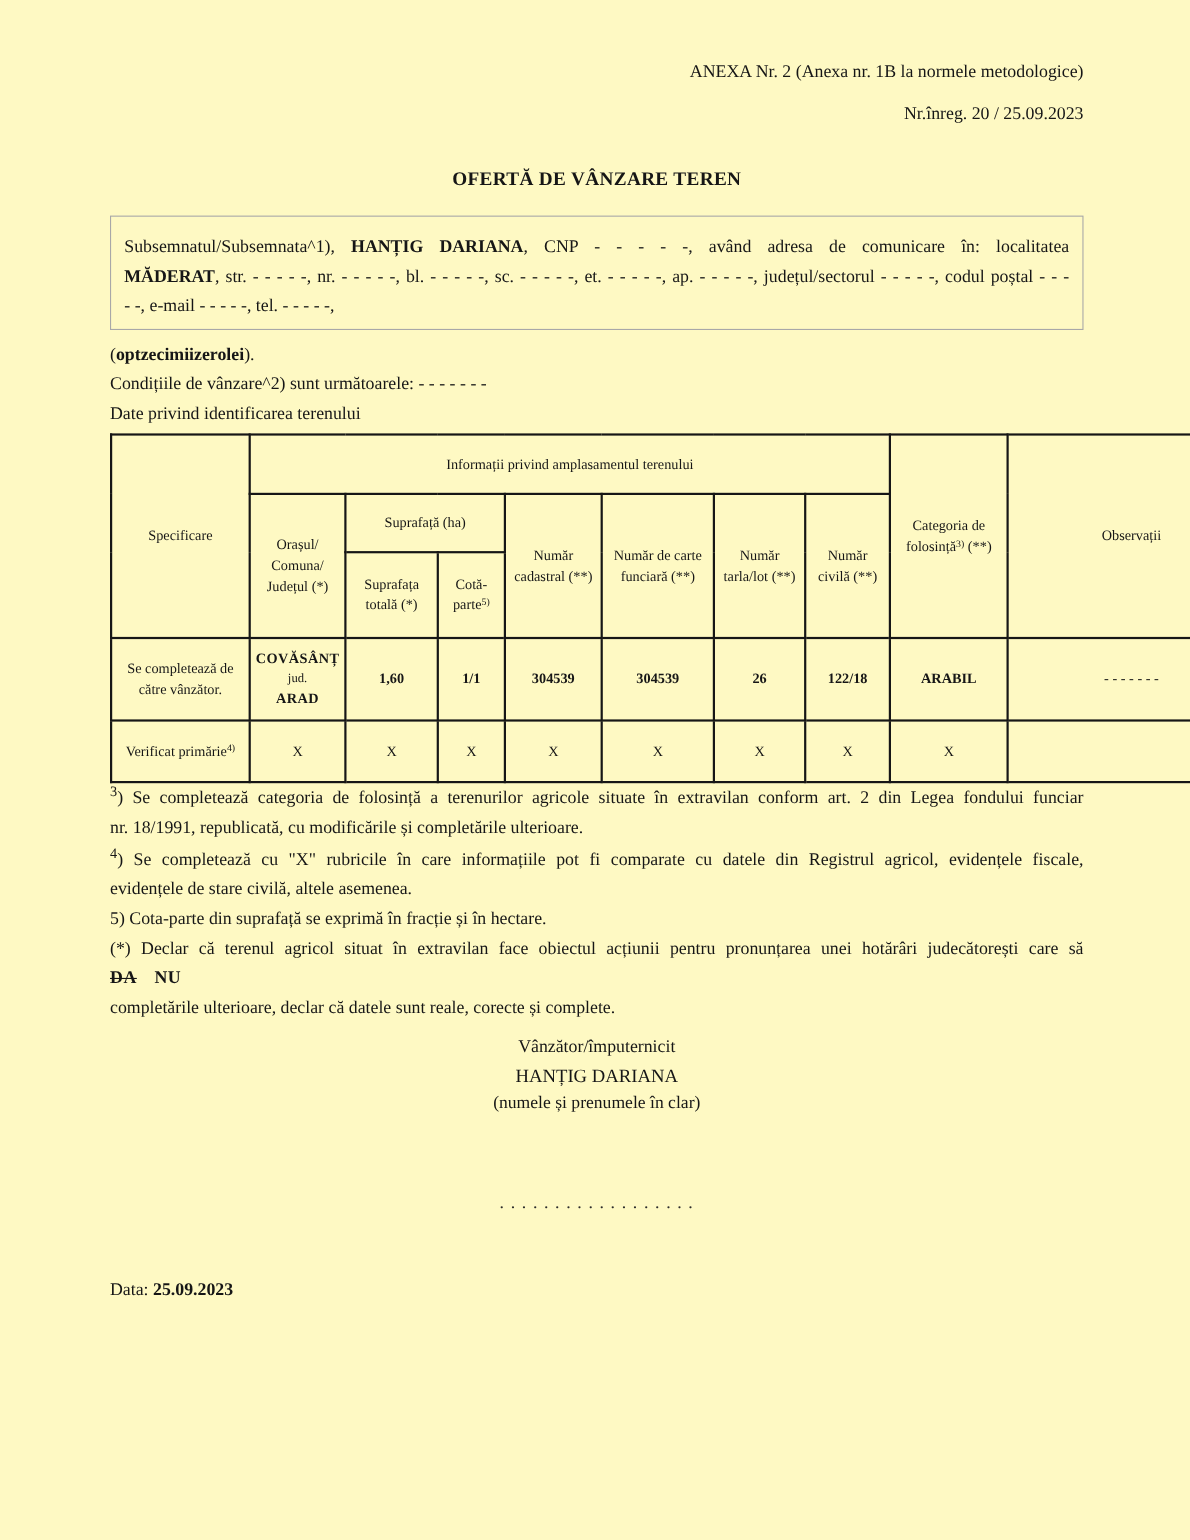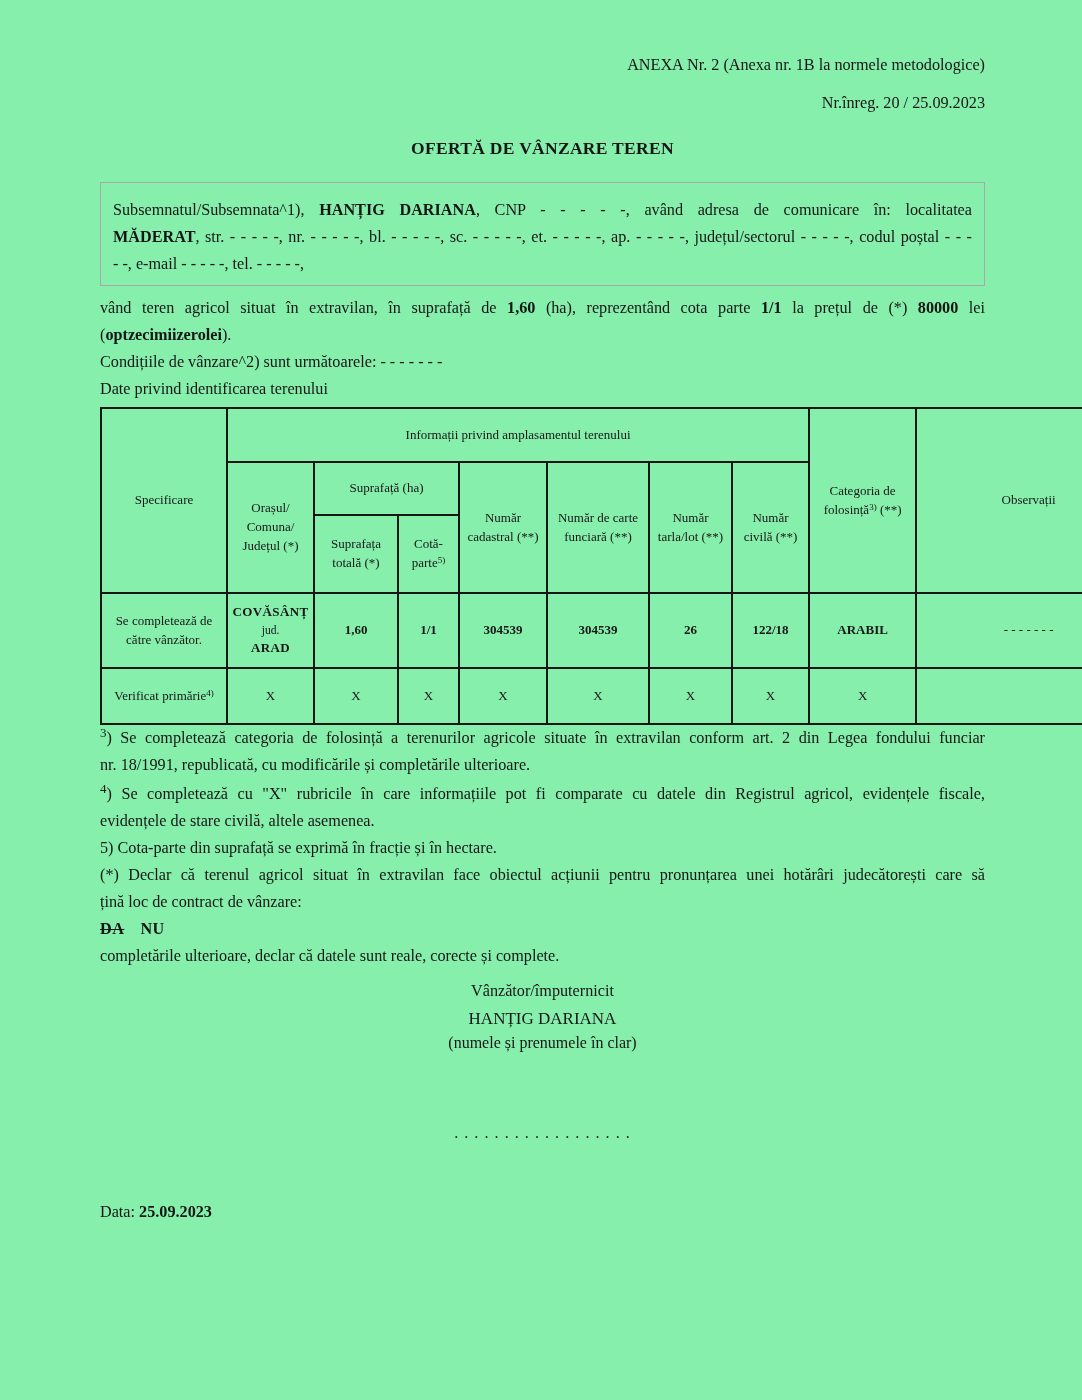--- a/index.html
+++ b/index.html
@@ -2,26 +2,26 @@
 <html><head>
 <meta charset="utf-8">
 <style>
   * { margin:0; padding:0; box-sizing:border-box; }
   html,body { background:#ffffff; }
   body {
     width:1082px; height:1400px; overflow:hidden;
     font-family:"Liberation Serif","DejaVu Serif",serif;
     color:#161616;
   }
-  .page { position:relative; width:1082px; height:1400px; overflow:hidden; background:#86efac; padding-top:52px; }
+  .page { position:relative; width:1082px; height:1400px; overflow:hidden; background:#fef9c3; padding-top:52px; }
   .content { margin-left:100px; width:885px; font-size:16.2px; line-height:27px; }
   .right { text-align:right; }
   .anexa { }
   .reg { margin-top:11px; }
-  .title { margin-top:18px; text-align:center; font-size:17.5px; font-weight:bold; letter-spacing:0.3px; line-height:27px; }
+  .title { margin-top:32px; text-align:center; font-size:17.5px; font-weight:bold; letter-spacing:0.3px; line-height:27px; }
   .intro-box { margin-top:20px; border:1px solid #a8a8a8; padding:14px 12px 7px 12px; }
   .jl { text-align:justify; text-align-last:justify; }
   .offer-block { margin-top:9px; }
   b { font-weight:bold; }
   sup.fnsup { font-size:13px; line-height:0; vertical-align:6px; }
 
   table.land { border-collapse:collapse; table-layout:fixed; width:1040px; margin-left:100px; margin-top:4px; }
   table.land td { border:2px solid #161616; text-align:center; vertical-align:middle;
                   font-size:13px; line-height:1.45; padding:4px; overflow:hidden; }
   tr.hr1 { height:54px; } tr.hr2 { height:53px; } tr.hr3 { height:78px; }
@@ -59,21 +59,20 @@
     <div class="reg right">Nr.înreg. 20 / 25.09.2023</div>
     <div class="title">OFERTĂ DE VÂNZARE TEREN</div>
 
     <div class="intro-box">
       <div class="jl"><span>Subsemnatul/Subsemnata^1), </span><b>HANȚIG DARIANA</b><span>, CNP - - - - -, având adresa de comunicare în: localitatea</span></div>
       <div class="jl"><b>MĂDERAT</b><span>, str. - - - - -, nr. - - - - -, bl. - - - - -, sc. - - - - -, et. - - - - -, ap. - - - - -, județul/sectorul - - - - -, codul poștal - - -</span></div>
       <div>- -, e-mail - - - - -, tel. - - - - -,</div>
     </div>
 
     <div class="offer-block">
-      <div class="jl"><span>vând teren agricol situat în extravilan, în suprafață de </span><b>1,60</b><span> (ha), reprezentând cota parte </span><b>1/1</b><span> la prețul de (*) </span><b>80000</b><span> lei</span></div>
       <div><span>(</span><b>optzecimiizerolei</b><span>).</span></div>
       <div>Condițiile de vânzare^2) sunt următoarele: - - - - - - -</div>
       <div>Date privind identificarea terenului</div>
     </div>
   </div>
 
   <table class="land">
     <colgroup>
       <col style="width:126px">
         <col style="width:87px">
@@ -136,21 +135,20 @@
   </tbody>
     </table>
 
   <div class="content notes">
     <div class="jl"><sup class="fnsup">3</sup><span>) Se completează categoria de folosință a terenurilor agricole situate în extravilan conform art. 2 din Legea fondului funciar</span></div>
     <div>nr. 18/1991, republicată, cu modificările și completările ulterioare.</div>
     <div class="jl fn-gap"><sup class="fnsup">4</sup><span>) Se completează cu "X" rubricile în care informațiile pot fi comparate cu datele din Registrul agricol, evidențele fiscale,</span></div>
     <div>evidențele de stare civilă, altele asemenea.</div>
     <div>5) Cota-parte din suprafață se exprimă în fracție și în hectare.</div>
     <div class="jl">(*) Declar că terenul agricol situat în extravilan face obiectul acțiunii pentru pronunțarea unei hotărâri judecătorești care să</div>
-    <div>țină loc de contract de vânzare:</div>
     <div class="danu"><b class="strike">DA</b><b class="nu">NU</b></div>
     <div>completările ulterioare, declar că datele sunt reale, corecte și complete.</div>
 
     <div class="sig">
       <div>Vânzător/împuternicit</div>
       <div class="sig-name">HANȚIG DARIANA</div>
       <div class="sig-hint">(numele și prenumele în clar)</div>
     </div>
 
     <div class="dots">. . . . . . . . . . . . . . . . . .</div>

